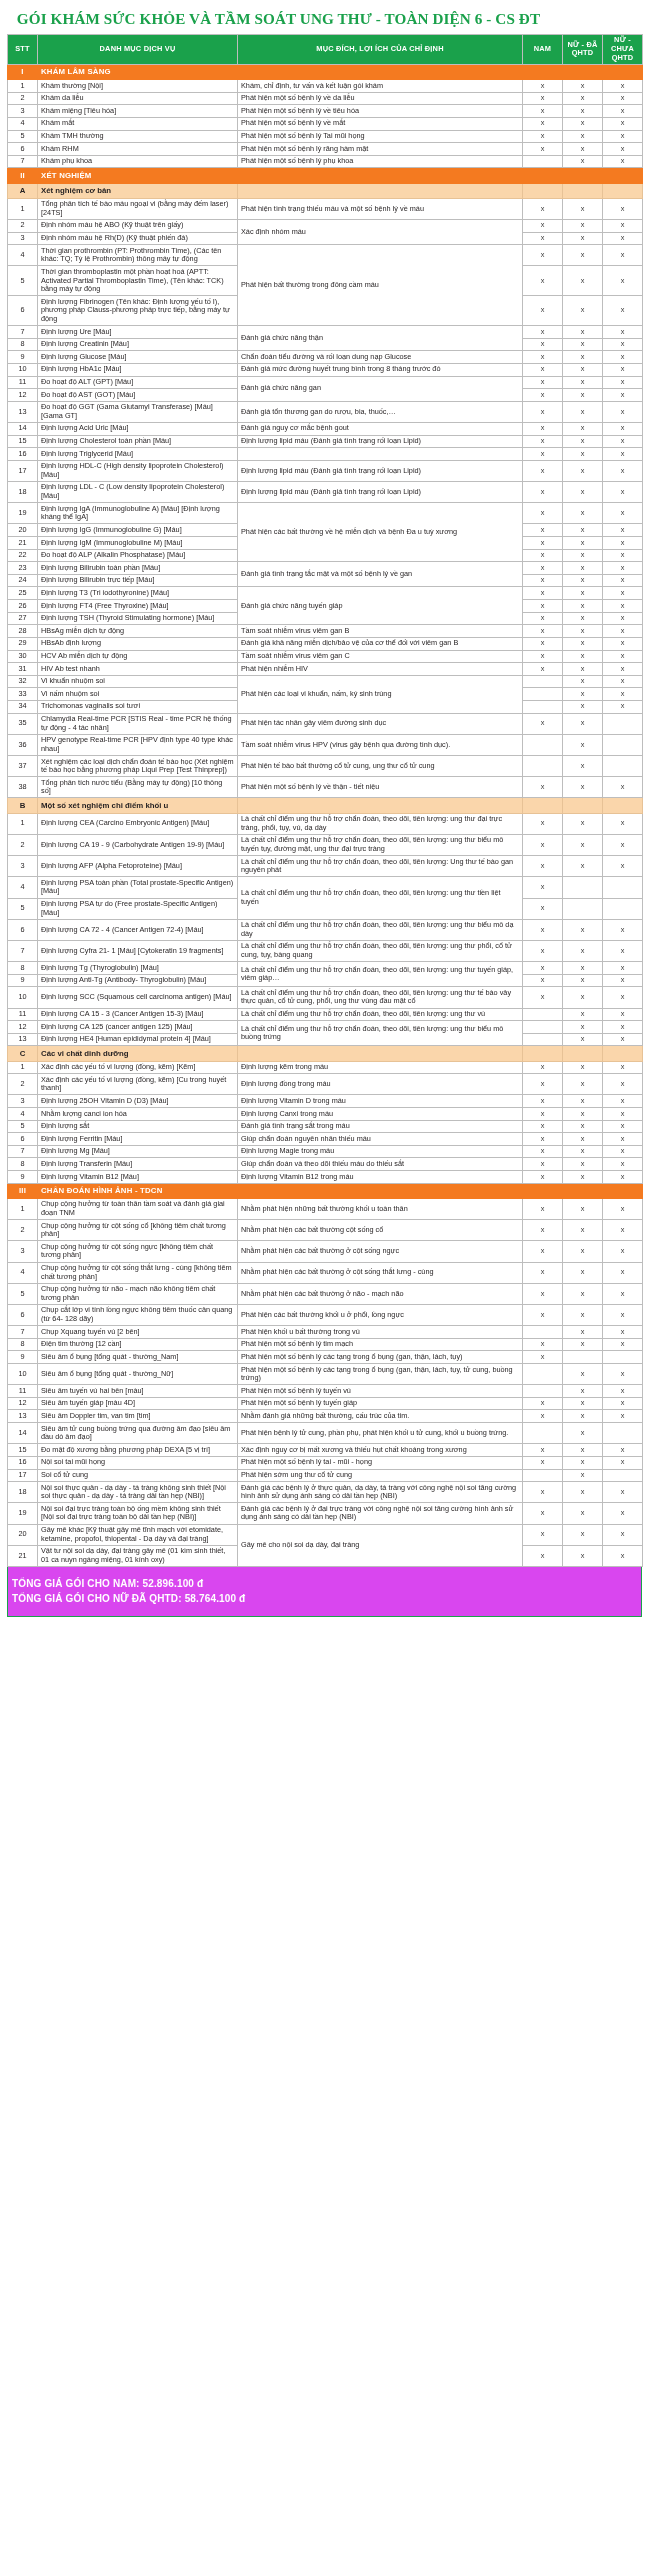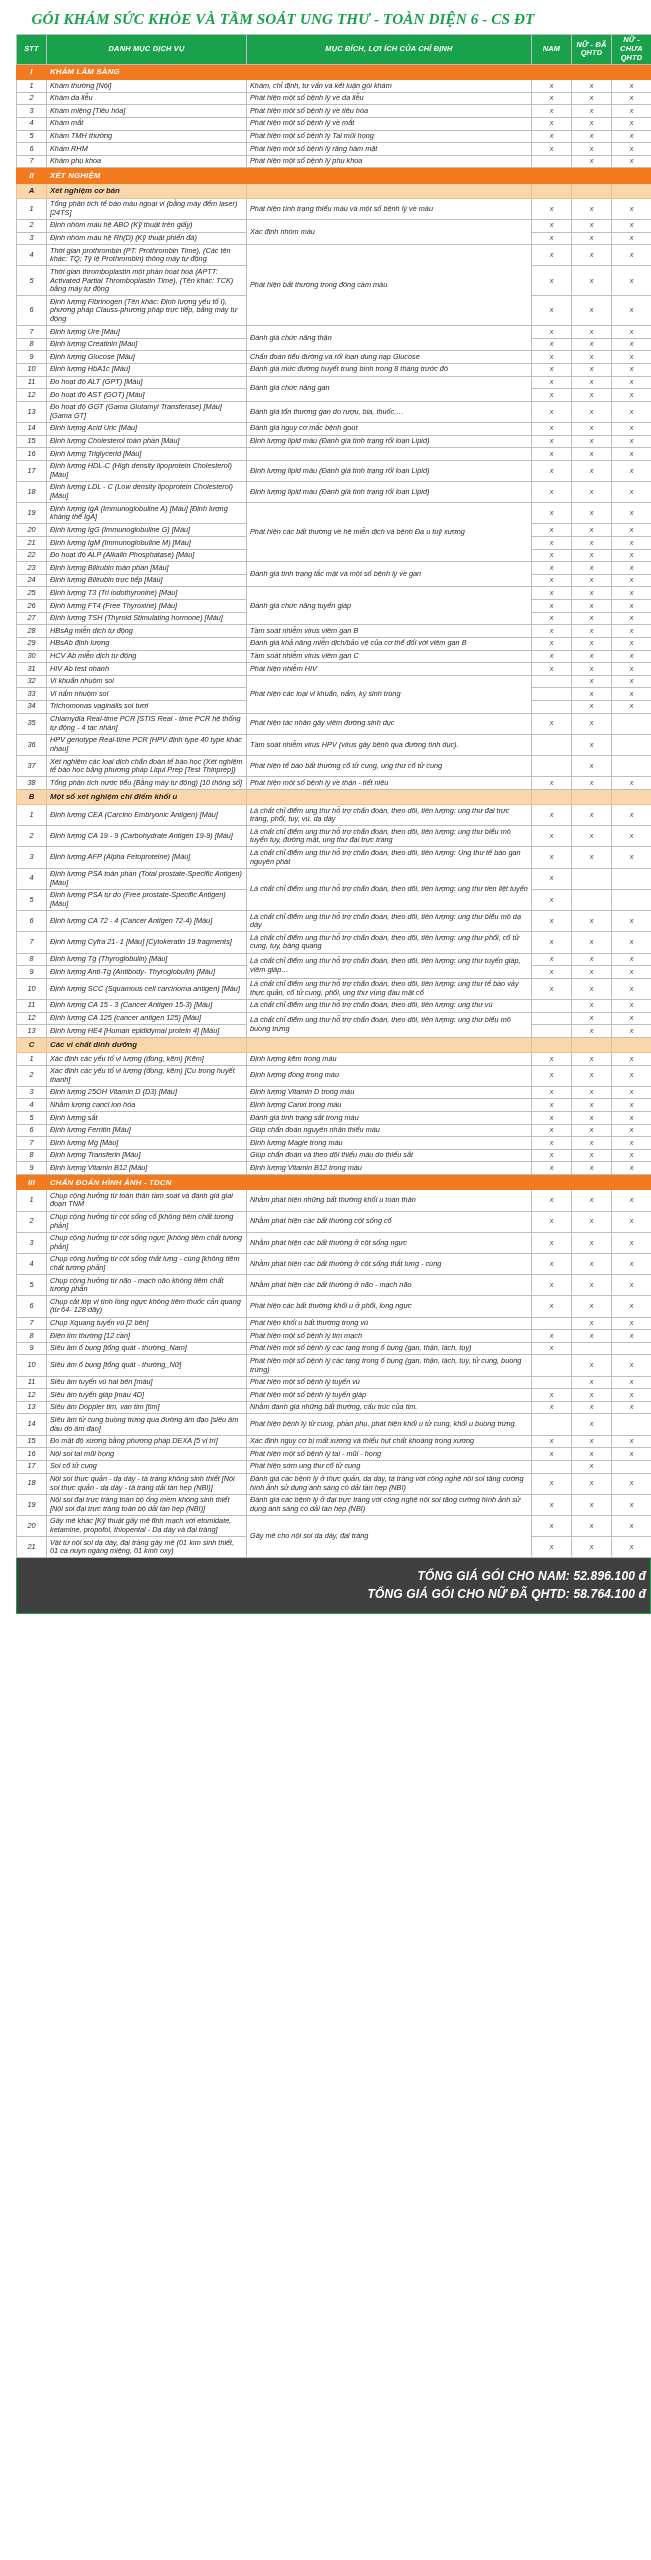--- a/index.html
+++ b/index.html
@@ -5,23 +5,22 @@
   html,body{margin:0;padding:0;}
   body{
     width:651px;
     background:#ffffff;
     font-family:"Liberation Sans","DejaVu Sans",sans-serif;
     -webkit-font-smoothing:antialiased;
   }
   #page{
     width:558px;
     box-sizing:border-box;
-    padding:6px 8px 10px 16px;
+    padding:6px 8px 10px 7px;
     background:#ffffff;
-    font-style:italic;
   }
   .doc-title{
     text-align:center;
     color:#1aa14b;
     font-weight:bold;
     font-size:15.2px;
     letter-spacing:.1px;
     line-height:1.1;
     padding:5px 0 6px 0;
     font-family:"Liberation Serif","DejaVu Serif",serif;
@@ -81,25 +80,25 @@
   tr.sec-letter td{
     background:#fad6ab;
     color:#231f20;
     font-weight:bold;
     font-size:7.8px;
     border-color:#e7c296;
     padding:2.5px 3px;
   }
   
   .totals{
-    background:#404040;
+    background:#d946ef;
     color:#ffffff;
-    text-align:right;
+    text-align:left;
     font-weight:bold;
-    font-size:12px;
+    font-size:10px;
     letter-spacing:.15px;
     padding:9px 4px 10px 4px;
     line-height:1.5;
     width:635px;
     box-sizing:border-box;
     border:0.5px solid #1aa14b;
     border-top:none;
   }
   .totals div{white-space:nowrap;}
 </style>

